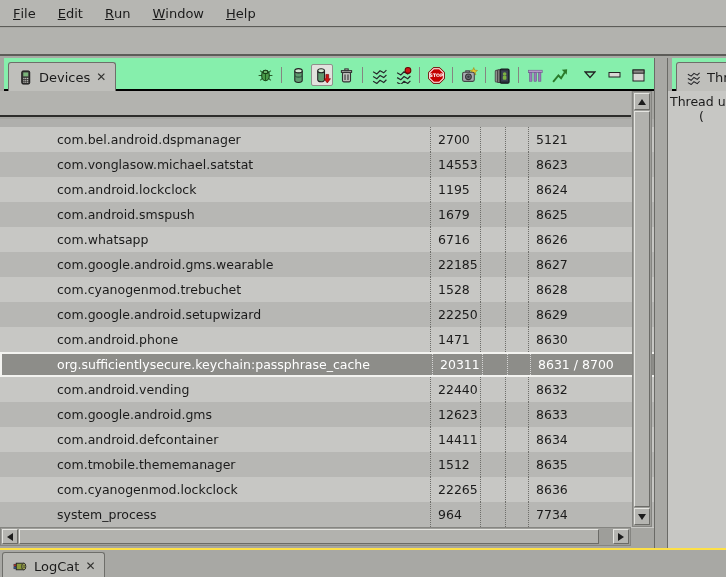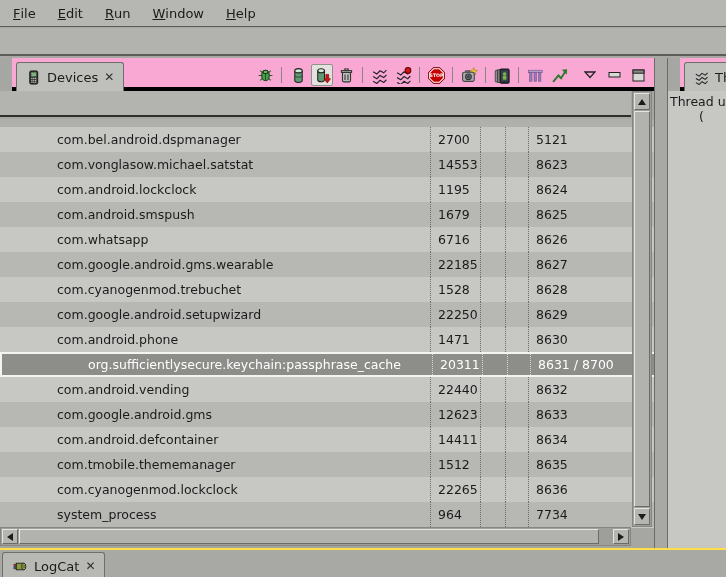--- a/index.html
+++ b/index.html
@@ -20,22 +20,22 @@
 
   
   .main{position:absolute;top:58px;left:0;width:726px;height:490px;}
   .devices-panel{position:absolute;left:0;top:0;width:655px;height:490px;background:#a6a6a2;
                  border-right:1px solid #6a6a66;overflow:hidden;}
   .sash{position:absolute;left:656px;top:0;width:11px;height:490px;background:#a8a8a4;}
   .threads-panel{position:absolute;left:667px;top:0;width:59px;height:490px;background:#a6a6a2;
                  border-left:1px solid #6a6a66;overflow:hidden;}
 
   
-  .tabbar{position:absolute;top:0;left:12px;right:0;height:33px;background:#f9a8d4;
-          border-bottom:4px solid #000000;}
+  .tabbar{position:absolute;top:0;left:4px;right:0;height:33px;background:#86efac;
+          border-bottom:2px solid #000000;}
   .view-tab{position:absolute;left:4px;top:4px;height:29px;display:flex;align-items:center;gap:6px;
             background:#bfbfbb;border:1px solid #6e6e6a;border-bottom:none;border-radius:3px 3px 0 0;
             padding:0 9px;white-space:nowrap;}
   .close-x{font-size:12px;font-weight:bold;color:#30302e;line-height:1;cursor:default;}
   .tab-icon svg{display:block;}
 
   
   .view-toolbar{position:absolute;right:4px;top:5px;height:24px;display:flex;align-items:center;}
   .tbtn{width:22px;height:22px;display:flex;align-items:center;justify-content:center;margin:0 1px;}
   .tbtn svg{width:17px;height:17px;display:block;}
@@ -61,21 +61,21 @@
   .trow.base{background:#c7c7c4;}
   .trow.alt{background:#b7b7b4;}
   .cell{height:100%;line-height:25px;white-space:nowrap;overflow:hidden;}
   .cell.name{width:430px;padding-left:57px;}
   .cell.pid{width:50px;padding-left:7px;border-left:1px dotted #6e6e6a;}
   .cell.c3{width:25px;border-left:1px dotted #6e6e6a;}
   .cell.c4{width:23px;border-left:1px dotted #6e6e6a;}
   .cell.port{flex:1;padding-left:7px;border-left:1px dotted #6e6e6a;}
   .trow.selected{background:#8d8d89;color:#ffffff;border:2px solid #f3f3f0;}
   .trow.selected .cell{line-height:21px;}
-  .trow.selected .cell.name{padding-left:55px;text-align:center;}
+  .trow.selected .cell.name{padding-left:55px;}
   .trow.selected .cell{border-left-color:rgba(255,255,255,.65);}
   .trow.selected .cell.name{border-left:none;}
 
   
   .vscroll{position:absolute;left:632px;top:33px;width:20px;height:436px;background:#9e9e9a;
            border:1px solid #858581;}
   .sbtn{position:absolute;background:#b5b5b1;border:1px solid;border-color:#e6e6e2 #6b6b67 #6b6b67 #e6e6e2;
         display:flex;align-items:center;justify-content:center;}
   .vscroll .sbtn{left:1px;width:16px;height:17px;}
   .vscroll .up{top:1px;} .vscroll .down{bottom:1px;}

